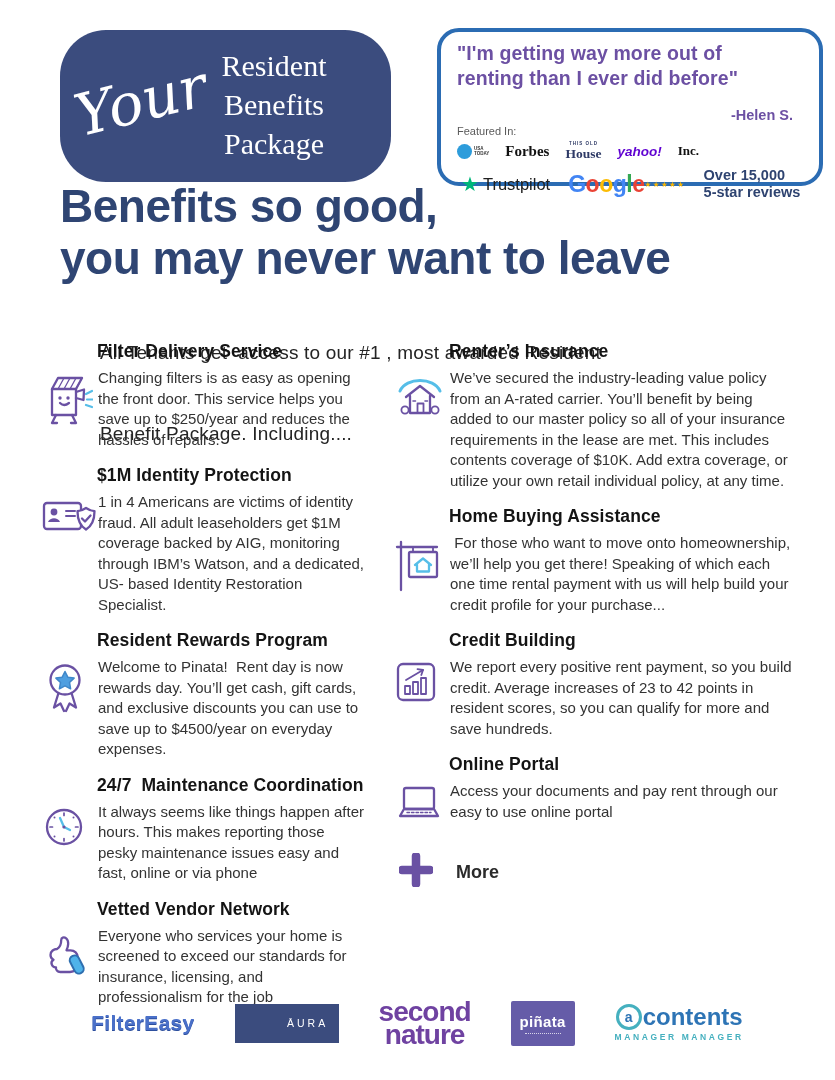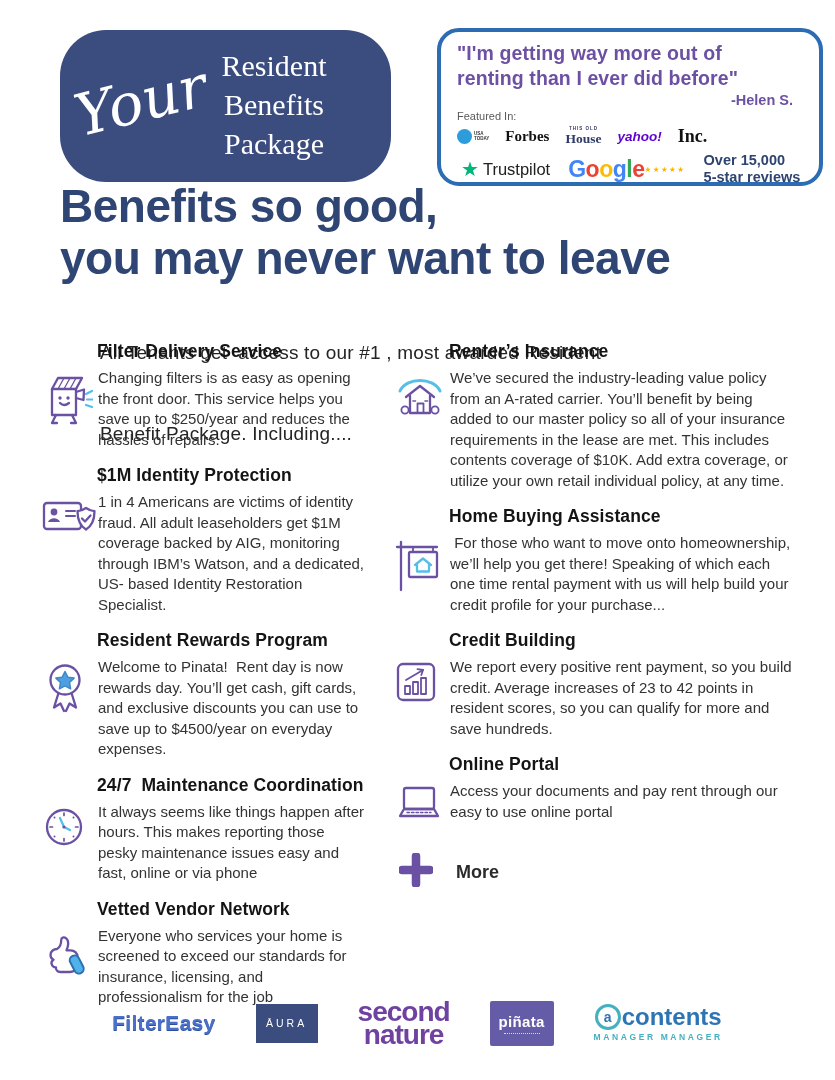--- a/index.html
+++ b/index.html
@@ -12,32 +12,32 @@
   .badge-script{position:absolute;left:14px;top:42px;color:#fff;
         font-family:"DejaVu Serif",serif;font-style:italic;font-size:58px;
         transform:rotate(-14deg);line-height:1;}
   .badge-lines{position:absolute;left:112px;top:16px;width:204px;text-align:center;
         color:#fff;font-family:"Liberation Serif",serif;font-size:30px;line-height:39px;}
 
   
   .tbox{position:absolute;left:437px;top:28px;width:386px;height:158px;box-sizing:border-box;
         border:4px solid #2B6CB3;border-radius:22px;background:#fff;padding:9px 16px 6px;}
   .quote{color:#6C50A3;font-weight:700;font-size:19.5px;line-height:25px;letter-spacing:.1px;}
-  .attr{text-align:right;color:#6C50A3;font-weight:700;font-size:14.5px;margin-top:1px;padding-right:10px;}
+  .attr{text-align:right;color:#6C50A3;font-weight:700;font-size:14.5px;margin-top:16px;padding-right:10px;}
   .featured-label{font-size:11px;color:#5a5a5a;margin-top:2px;}
   .media-row{display:flex;align-items:center;gap:16px;margin-top:4px;height:20px;}
   .usatoday{display:flex;align-items:center;gap:2px;}
   .usat-circle{width:15px;height:15px;border-radius:50%;background:#2D9CDB;}
   .usat-text{font-size:4.5px;font-weight:700;color:#333;line-height:5px;}
   .forbes{font-family:"Liberation Serif",serif;font-weight:700;font-size:15px;color:#111;}
   .toh{text-align:center;color:#2E3A66;line-height:1;}
   .toh-top{font-size:4.5px;letter-spacing:1px;font-weight:700;}
   .toh-main{font-family:"Liberation Serif",serif;font-weight:700;font-size:13.5px;}
   .yahoo{font-weight:800;font-size:13.5px;color:#5F01D1;font-style:italic;}
-  .inc{font-family:"Liberation Serif",serif;font-weight:700;font-size:18px;color:#111;}
+  .inc{font-family:"Liberation Serif",serif;font-weight:700;font-size:13px;color:#111;}
   .review-row{display:flex;align-items:center;gap:18px;margin-top:6px;padding-left:4px;}
   .trustpilot{display:flex;align-items:center;gap:4px;}
   .tp-star{color:#00B67A;font-size:20px;line-height:1;}
   .tp-label{font-size:16.5px;color:#202020;font-weight:500;}
   .google{display:flex;flex-direction:row;align-items:center;line-height:1;}
   .google-word{font-size:23px;font-weight:600;letter-spacing:-.5px;}
   .google-stars{font-size:7.5px;color:#F7B500;letter-spacing:1.5px;margin-top:1px;}
   .reviews{color:#2E4370;font-weight:800;font-size:14.5px;line-height:17px;}
 
   
@@ -60,21 +60,21 @@
   .more-row{display:flex;align-items:center;margin-top:28px;}
   .more-icon{width:57px;flex:none;padding-left:7px;}
   .more-label{font-size:18px;font-weight:700;color:#2b2b2b;}
 
   
   .footer{position:absolute;left:0;right:0;top:1000px;display:flex;justify-content:center;
         align-items:center;gap:40px;}
   .filtereasy{font-size:21px;font-weight:900;color:#4a70c9;letter-spacing:.3px;
         text-shadow:0 1px 0 #2d4f9e;}
   .aura-box{width:62px;height:39px;background:#3B4C7E;display:flex;align-items:center;
-        justify-content:center;color:#fff;font-size:10.5px;letter-spacing:3px;}
+        justify-content:center;color:#fff;font-size:10.5px;letter-spacing:3px;padding-left:42px;}
   .secondnature{color:#6F42A1;font-weight:800;font-size:28px;line-height:23px;
         letter-spacing:-1px;text-align:center;}
   .pinata-box{width:64px;height:45px;background:#655CA8;border-radius:2px;color:#fff;
         display:flex;flex-direction:column;align-items:center;justify-content:center;}
   .pinata-word{font-size:15px;font-weight:700;letter-spacing:.3px;}
   .pinata-bar{width:36px;border-top:1px dotted rgba(255,255,255,.75);margin-top:3px;}
   .appfolio{display:flex;flex-direction:column;align-items:center;}
   .appfolio-word{display:flex;align-items:center;font-size:24px;font-weight:700;color:#2D74B5;line-height:1;}
   .a-circle{width:20px;height:20px;border:3px solid #45B0BF;border-radius:50%;display:flex;
         align-items:center;justify-content:center;font-size:14px;font-weight:800;color:#2D74B5;margin-right:1px;}

